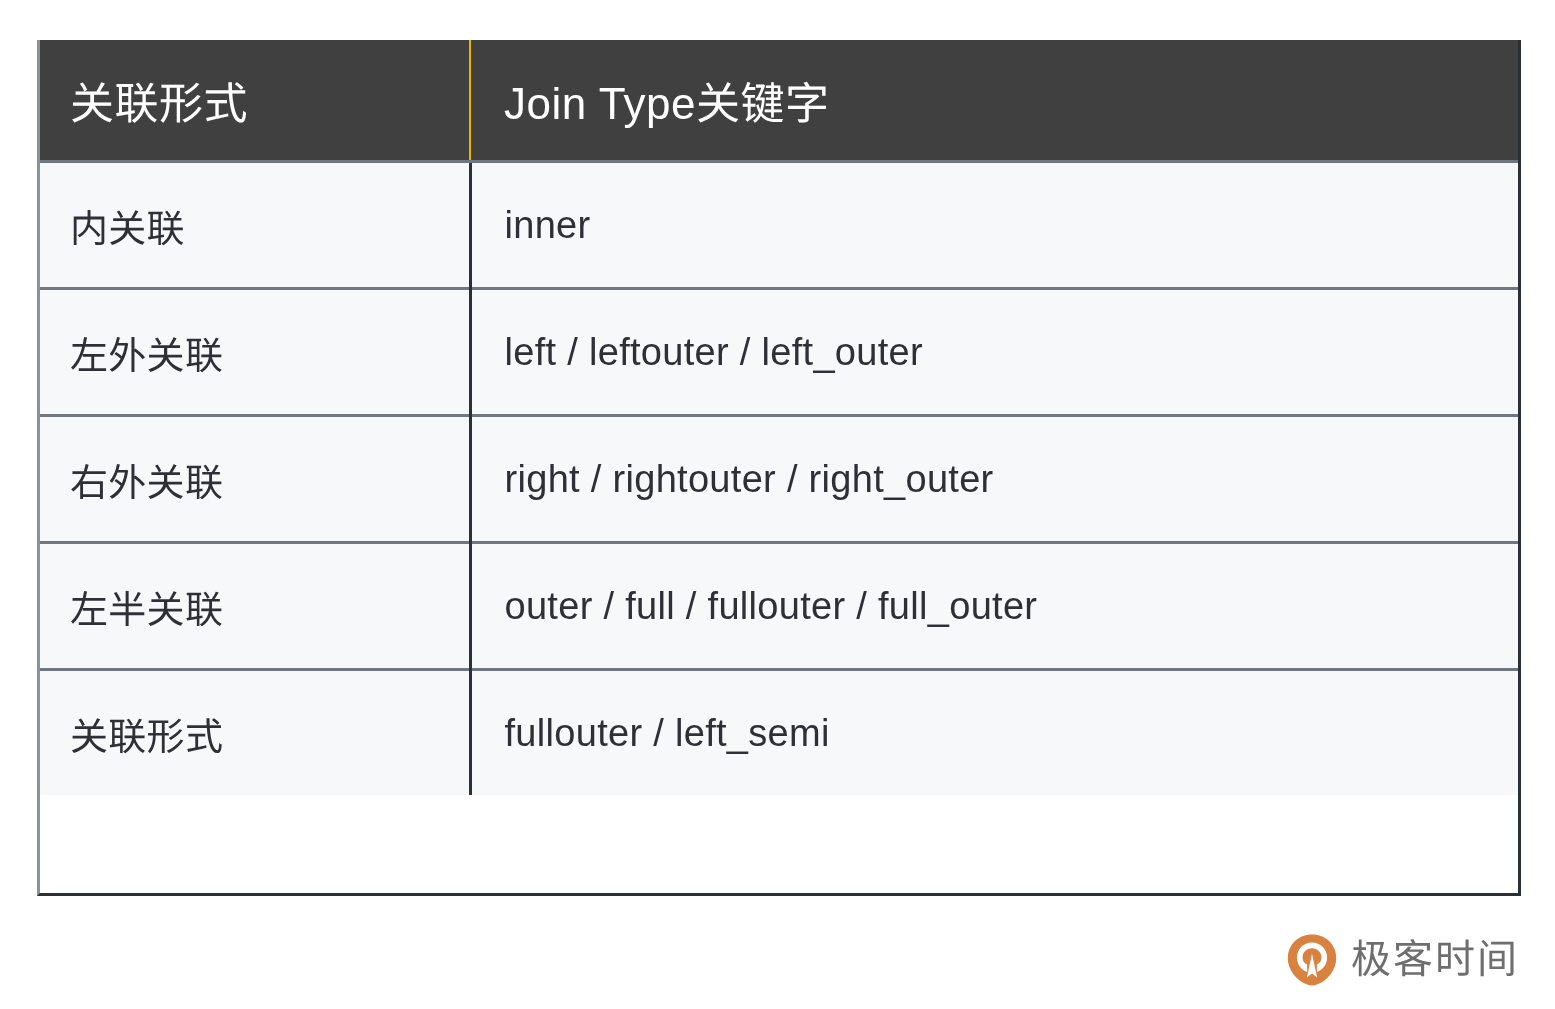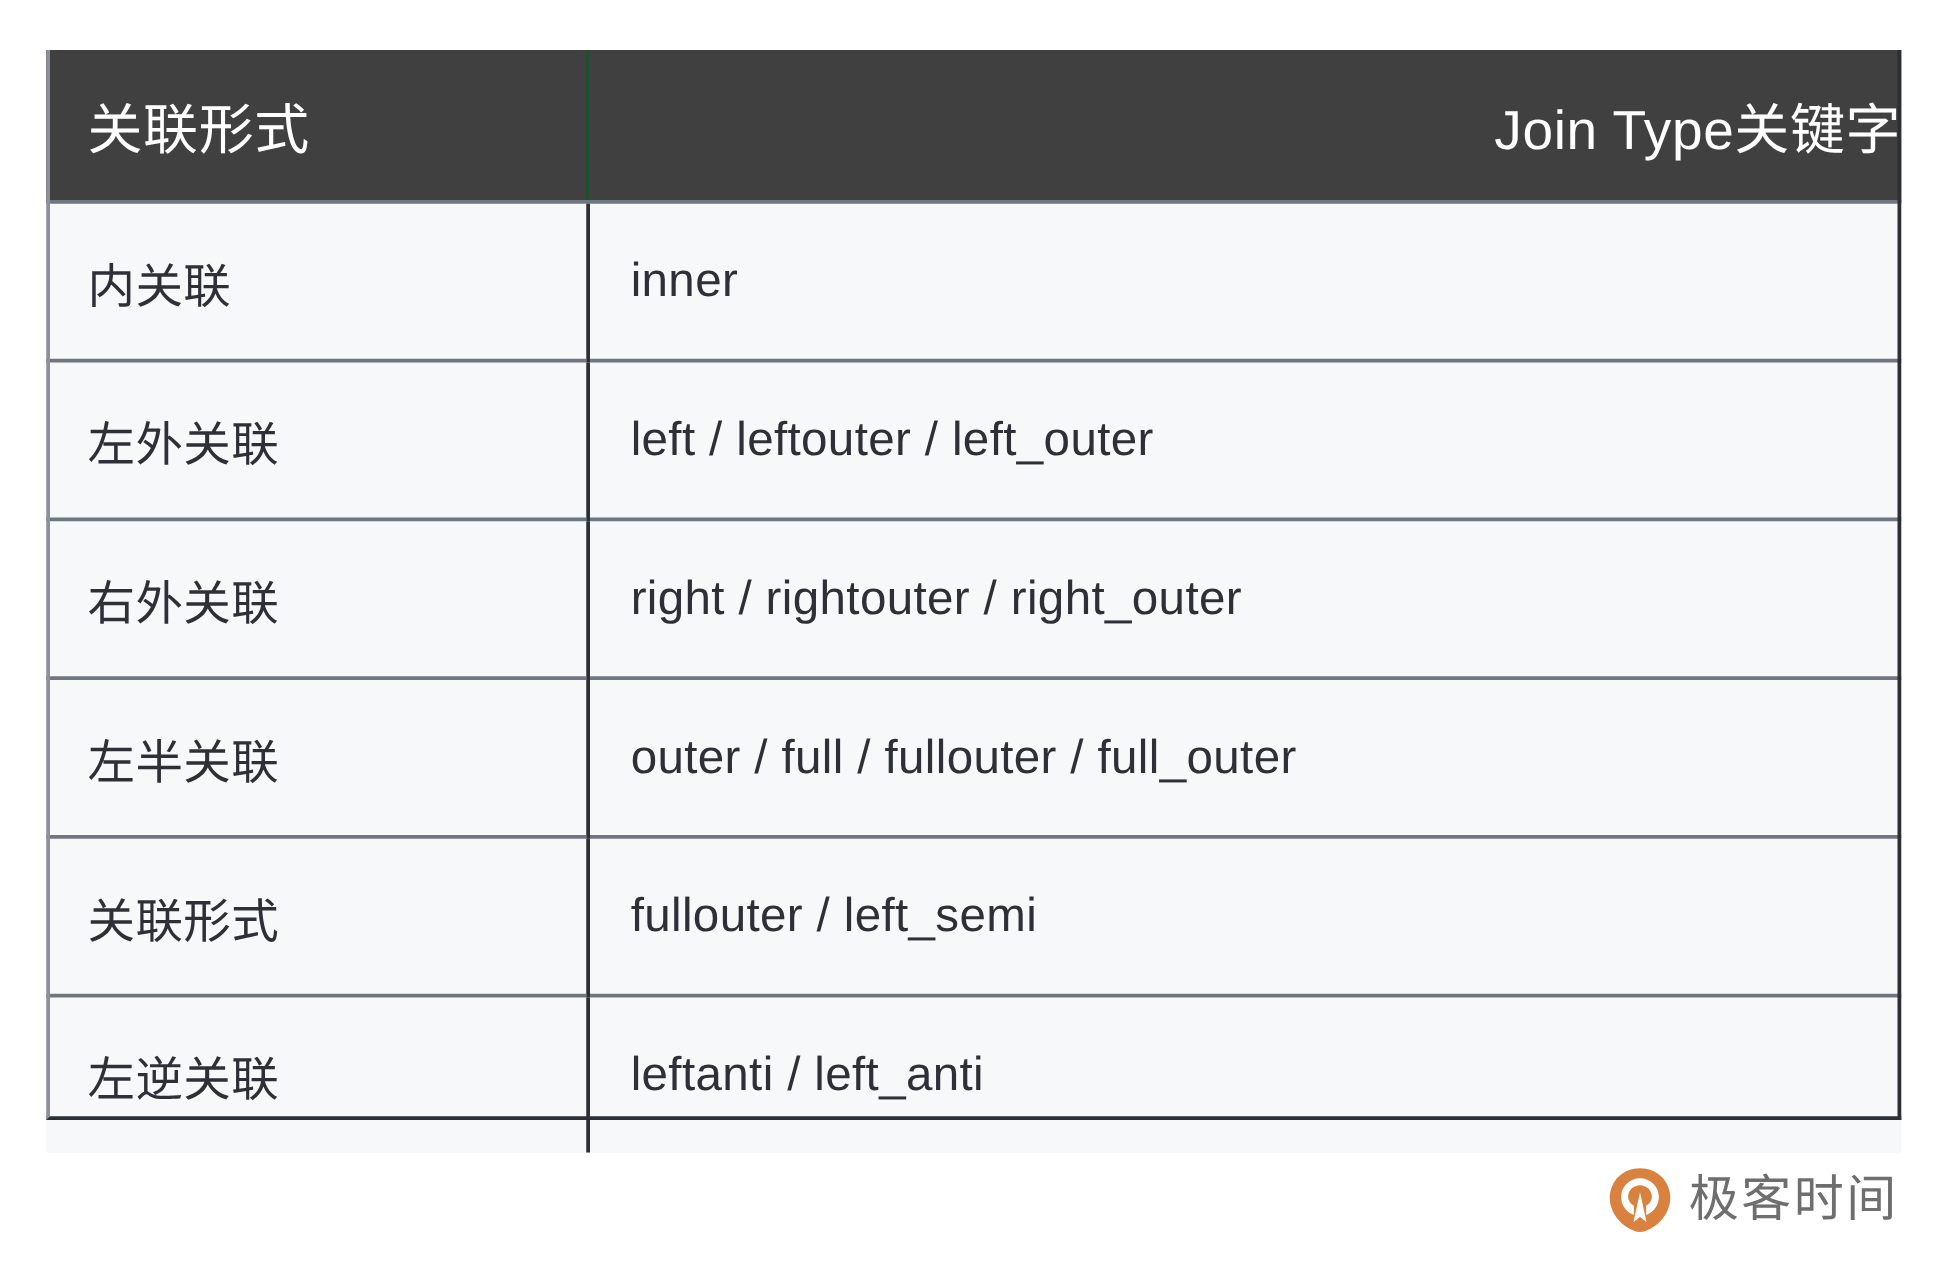--- a/index.html
+++ b/index.html
@@ -46,22 +46,21 @@
     height: 120px;
     font-weight: 400;
     font-size: 44px;
     text-align: left;
     vertical-align: middle;
     padding: 0 0 0 33px;
     border: none;
     letter-spacing: 0.5px;
   }
   table.join-table thead th.th-key {
-    border-left: 2px solid #14532d;
-    text-align: right;
+    border-left: 2px solid #eab308;
   }
 
   table.join-table tbody td {
     background: #f7f8fa;
     color: #2d3137;
     height: 124px;
     font-size: 38px;
     font-weight: 400;
     text-align: left;
     vertical-align: middle;
@@ -151,24 +150,20 @@
           <td class="td-key">right / rightouter / right_outer</td>
         </tr>
         <tr>
           <td class="td-form">左半关联</td>
           <td class="td-key">outer / full / fullouter / full_outer</td>
         </tr>
         <tr>
           <td class="td-form">关联形式</td>
           <td class="td-key">fullouter / left_semi</td>
         </tr>
-        <tr>
-          <td class="td-form">左逆关联</td>
-          <td class="td-key">leftanti / left_anti</td>
-        </tr>
       </tbody>
     </table>
   </div>
 
   <div class="table-frame"></div>
 
   <div class="logo">
     <svg class="logo-mark" viewBox="0 0 52 54" aria-hidden="true">
       <path d="M26 1.5 C12.2 1.5 1.8 11.8 1.8 25.2 C1.8 36.5 9.8 47 21.1 51.6 C24.3 52.9 27.7 52.9 30.9 51.6 C42.2 47 50.2 36.5 50.2 25.2 C50.2 11.8 39.8 1.5 26 1.5 Z" fill="#d9813f"></path>
       <path d="M26 9.6 C17.6 9.6 10.9 16.2 10.9 24.5 C10.9 31.1 15.1 36.8 21.1 38.9 L21.1 31.6 C18.3 30.0 16.5 27.4 16.5 24.4 C16.5 19.3 20.8 15.2 26 15.2 C31.2 15.2 35.5 19.3 35.5 24.4 C35.5 27.4 33.7 30.0 30.9 31.6 L30.9 38.9 C36.9 36.8 41.1 31.1 41.1 24.5 C41.1 16.2 34.4 9.6 26 9.6 Z" fill="#ffffff"></path>

